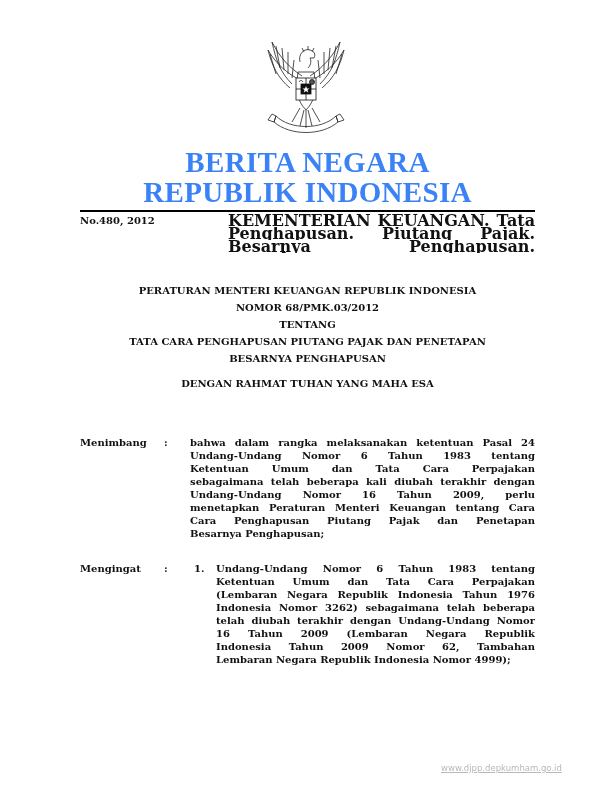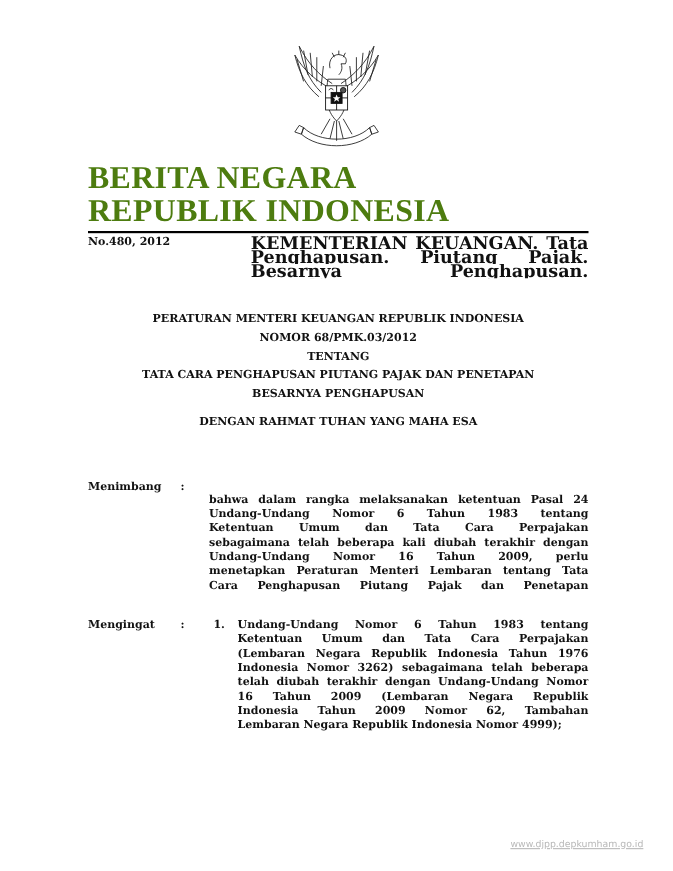--- a/index.html
+++ b/index.html
@@ -2,23 +2,23 @@
 <html><head>
   <meta charset="utf-8">
   <style>
     html, body { margin: 0; padding: 0; background: #ffffff; }
     body { width: 612px; height: 792px; position: relative; overflow: hidden;
            font-family: "DejaVu Serif", "Liberation Serif", serif; color: #111; }
     .page { position: absolute; left: 0; top: 0; width: 612px; height: 792px; }
 
     .emblem { position: absolute; left: 262px; top: 38px; width: 88px; height: 98px; }
 
-    .masthead { position: absolute; left: 80px; width: 455px; text-align: left;
+    .masthead { position: absolute; left: 80px; width: 455px; text-align: center;
                 font-family: "Liberation Serif", "DejaVu Serif", serif; font-weight: bold;
-                color: #4d7c0f; }
+                color: #3b82f6; }
     .mh1 { top: 146px; font-size: 29px; line-height: 32px; letter-spacing: 0.3px; }
     .mh2 { top: 176px; font-size: 29px; line-height: 32px; letter-spacing: 0.3px; }
     .rule { position: absolute; left: 80px; top: 210px; width: 455px; height: 2px; background: #000; }
 
     .no { position: absolute; left: 80px; top: 214px; font-size: 10px; font-weight: bold; line-height: 13px; }
     .subject { position: absolute; left: 228px; top: 214px; width: 307px; font-size: 16px;
                font-weight: bold; line-height: 13px; text-align: justify; text-align-last: left; }
     .subject .line { display: block; text-align: justify; text-align-last: justify; }
     .subject .line.last { text-align-last: left; }
 
@@ -26,21 +26,21 @@
               font-weight: bold; line-height: 13px; }
 
     .label { position: absolute; left: 80px; font-size: 10px; font-weight: bold; line-height: 13px; }
     .colon { position: absolute; left: 164px; font-size: 10px; font-weight: bold; line-height: 13px; }
     .num { position: absolute; left: 194px; font-size: 10px; font-weight: bold; line-height: 13px; }
     .body { position: absolute; font-size: 10px; font-weight: bold; line-height: 13px; }
     .body .line { display: block; text-align: justify; text-align-last: justify; white-space: nowrap; }
     .body .line.last { text-align-last: left; }
 
     .footer { position: absolute; left: 441px; top: 763px; font-family: "DejaVu Sans", "Liberation Sans", sans-serif;
-              font-size: 8.5px; color: #b8b8b8; text-decoration: underline; margin-left: 23px; }
+              font-size: 8.5px; color: #b8b8b8; text-decoration: underline; }
   </style>
 </head>
 <body>
 
 <div class="page">
 
   <svg class="emblem" viewBox="0 0 88 98">
     <g fill="none" stroke="#222" stroke-width="0.8">
 
       <path d="M40 38 C28 30 18 20 10 4 C14 22 18 34 30 46"></path>
@@ -87,28 +87,29 @@
   <div class="center" style="top:284px">PERATURAN MENTERI KEUANGAN REPUBLIK INDONESIA</div>
   <div class="center" style="top:301px">NOMOR 68/PMK.03/2012</div>
   <div class="center" style="top:318px">TENTANG</div>
   <div class="center" style="top:335px">TATA CARA PENGHAPUSAN PIUTANG PAJAK DAN PENETAPAN</div>
   <div class="center" style="top:352px">BESARNYA PENGHAPUSAN</div>
 
   <div class="center" style="top:377px">DENGAN RAHMAT TUHAN YANG MAHA ESA</div>
 
   <div class="label" style="top:436px">Menimbang</div>
   <div class="colon" style="top:436px">:</div>
-  <div class="body" style="left:190px; top:448px; width:345px;">
+  <div class="body" style="left:190px; top:436px; width:345px;">
     <span class="line" style="white-space: normal; height: 13px; overflow: hidden;">bahwa dalam rangka melaksanakan ketentuan Pasal 24</span>
     <span class="line" style="white-space: normal; height: 13px; overflow: hidden;">Undang-Undang Nomor 6 Tahun 1983 tentang</span>
     <span class="line" style="white-space: normal; height: 13px; overflow: hidden;">Ketentuan Umum dan Tata Cara Perpajakan</span>
     <span class="line" style="white-space: normal; height: 13px; overflow: hidden;">sebagaimana telah beberapa kali diubah terakhir dengan</span>
     <span class="line" style="white-space: normal; height: 13px; overflow: hidden;">Undang-Undang Nomor 16 Tahun 2009, perlu</span>
-    <span class="line" style="white-space: normal; height: 13px; overflow: hidden;">menetapkan Peraturan Menteri Lembaran tentang Tata</span>
+    <span class="line" style="white-space: normal; height: 13px; overflow: hidden;">menetapkan Peraturan Menteri Keuangan tentang Cara</span>
     <span class="line" style="white-space: normal; height: 13px; overflow: hidden;">Cara Penghapusan Piutang Pajak dan Penetapan</span>
+    <span class="line last" style="white-space: normal; height: 13px; overflow: hidden;">Besarnya Penghapusan;</span>
   </div>
 
   <div class="label" style="top:562px">Mengingat</div>
   <div class="colon" style="top:562px">:</div>
   <div class="num" style="top:562px">1.</div>
   <div class="body" style="left:216px; top:562px; width:319px;">
     <span class="line" style="white-space: normal; height: 13px; overflow: hidden;">Undang-Undang Nomor 6 Tahun 1983 tentang</span>
     <span class="line" style="white-space: normal; height: 13px; overflow: hidden;">Ketentuan Umum dan Tata Cara Perpajakan</span>
     <span class="line" style="white-space: normal; height: 13px; overflow: hidden;">(Lembaran Negara Republik Indonesia Tahun 1976</span>
     <span class="line" style="white-space: normal; height: 13px; overflow: hidden;">Indonesia Nomor 3262) sebagaimana telah beberapa</span>

